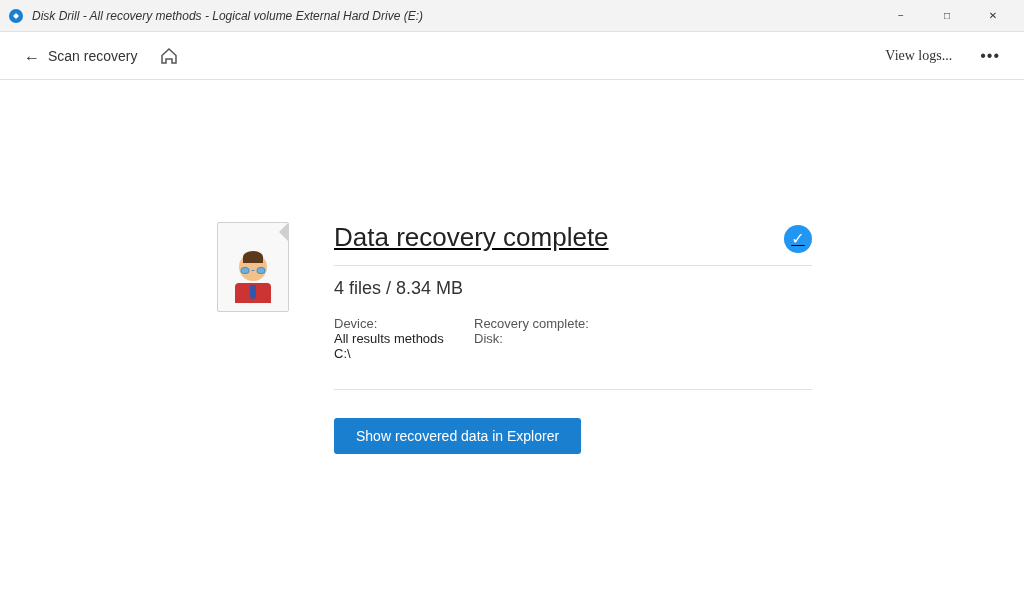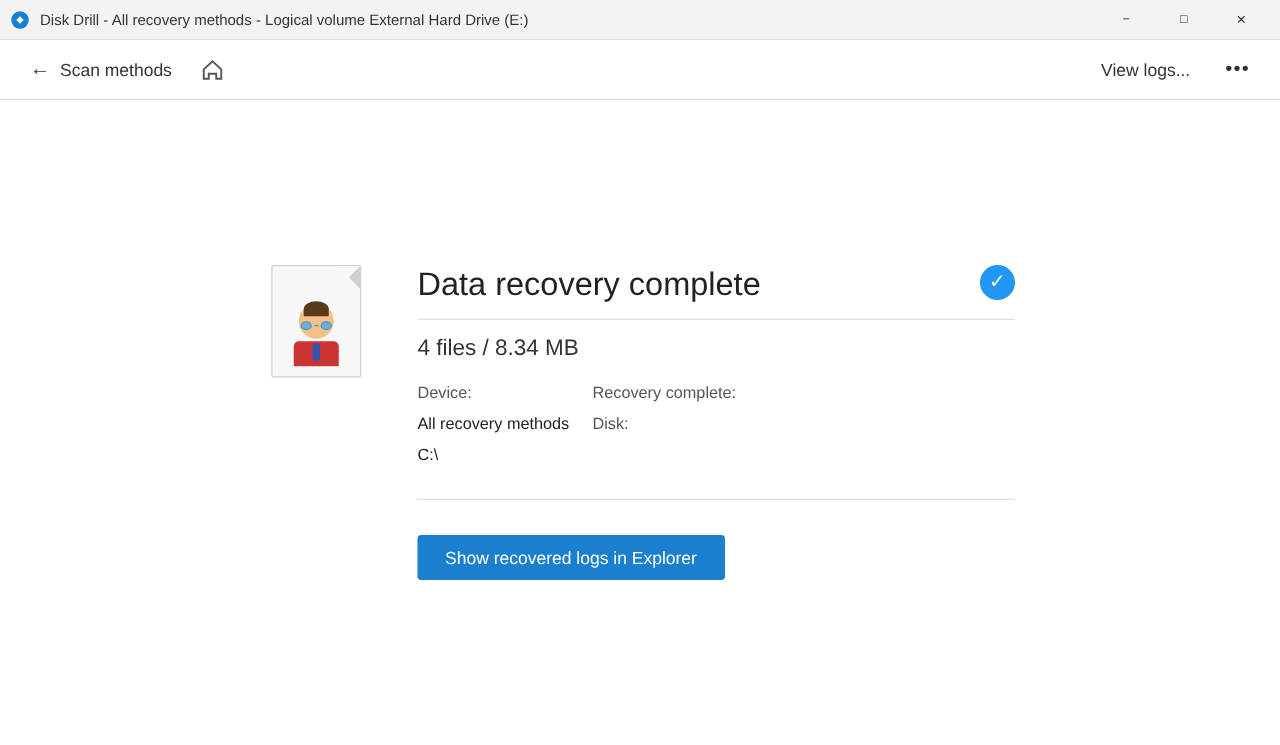--- a/index.html
+++ b/index.html
@@ -31,20 +31,21 @@
       margin-right: 8px;
       display: flex;
       align-items: center;
       justify-content: center;
     }
 
     .title-bar-text {
       font-size: 12px;
       color: #333;
       flex: 1;
+      font-style: italic;
     }
 
     .title-bar-controls {
       display: flex;
       gap: 0;
     }
 
     .title-bar-btn {
       width: 46px;
       height: 32px;
@@ -98,20 +99,21 @@
       display: flex;
       align-items: center;
       gap: 12px;
     }
 
     .view-logs {
       font-size: 14px;
       color: #333;
       cursor: pointer;
       padding: 4px 8px;
+      font-family: Liberation Serif, serif;
     }
 
     .more-btn {
       font-size: 16px;
       color: #333;
       cursor: pointer;
       padding: 4px 8px;
       border-radius: 4px;
       letter-spacing: 1px;
     }
@@ -246,23 +248,24 @@
       border-radius: 0 0 3px 3px;
     }
 
     
     .recovery-details {
       flex: 1;
     }
 
     .recovery-header {
       display: flex;
-      align-items: flex-start;
+      align-items: flex-end;
       justify-content: space-between;
       margin-bottom: 12px;
+      text-decoration: underline;
     }
 
     .recovery-title {
       font-size: 26px;
       font-weight: 400;
       color: #222;
     }
 
     .check-circle {
       width: 28px;
@@ -289,21 +292,21 @@
 
     .files-info {
       font-size: 18px;
       color: #333;
       margin-bottom: 17px;
     }
 
     .details-grid {
       display: grid;
       grid-template-columns: 140px 1fr;
-      gap: 10px 0;
+      gap: 0 0;
       margin-bottom: 28px;
     }
 
     .detail-label {
       font-size: 13px;
       color: #555;
     }
 
     .detail-value {
       font-size: 13px;
@@ -341,21 +344,21 @@
     <button class="title-bar-btn">−</button>
     <button class="title-bar-btn">□</button>
     <button class="title-bar-btn close-btn">✕</button>
   </div>
 </div>
 
 <div class="toolbar">
   <div class="toolbar-left">
     <div class="toolbar-back">
       <span style="font-size:16px; margin-right:4px;">←</span>
-      <span>Scan methods</span>
+      <span>Scan recovery</span>
     </div>
     <div class="toolbar-home">
       <svg width="20" height="20" viewBox="0 0 20 20" fill="none">
         <path d="M3 9.5L10 3L17 9.5V17H13V13H7V17H3V9.5Z" stroke="#555" stroke-width="1.5" fill="none"></path>
       </svg>
     </div>
   </div>
   <div class="toolbar-right">
     <span class="view-logs">View logs...</span>
     <span class="more-btn">•••</span>
@@ -392,24 +395,24 @@
       </div>
 
       <div class="divider"></div>
 
       <div class="files-info">4 files / 8.34 MB</div>
 
       <div class="details-grid">
         <span class="detail-label">Device:</span>
 
         <span class="detail-label">Recovery complete:</span>
-        <span class="detail-value">All recovery methods</span>
+        <span class="detail-value">All results methods</span>
 
         <span class="detail-label">Disk:</span>
         <span class="detail-value">C:\</span>
       </div>
 
       <div class="divider"></div>
 
-      <button class="show-btn" style="margin-top:16px;">Show recovered logs in Explorer</button>
+      <button class="show-btn" style="margin-top:16px;">Show recovered data in Explorer</button>
     </div>
   </div>
 </div>
 
 </body></html>

